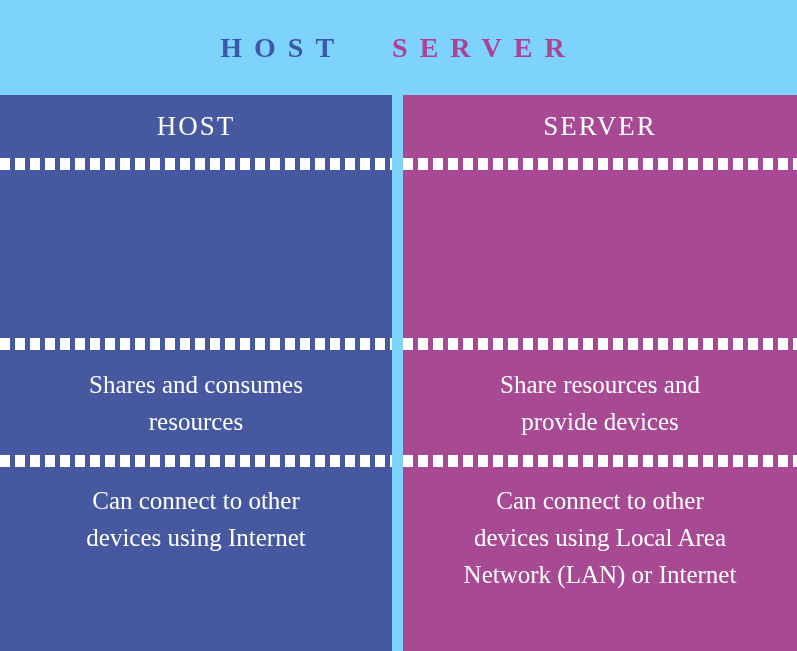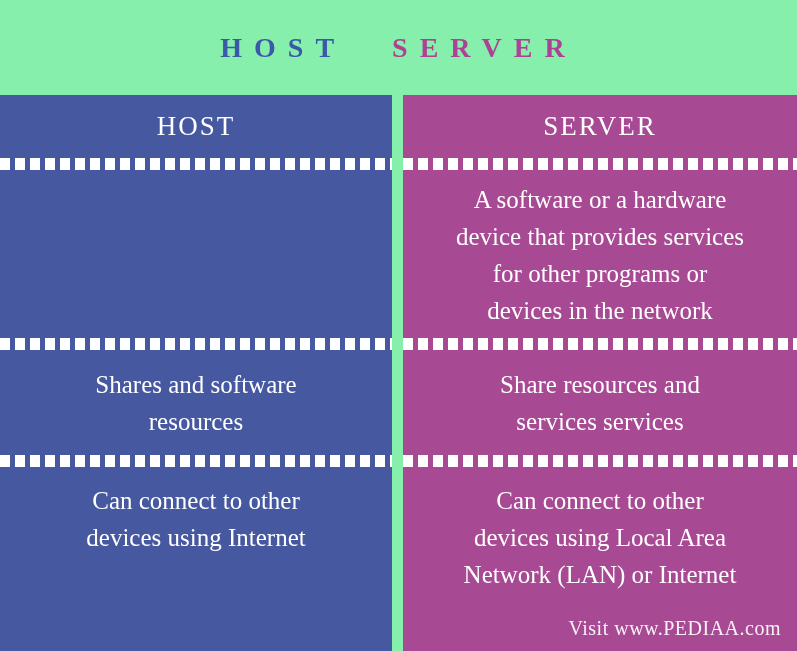--- a/index.html
+++ b/index.html
@@ -1,21 +1,21 @@
 <!DOCTYPE html>
 <html><head>
 <meta charset="utf-8">
 <style>
   * { margin: 0; padding: 0; box-sizing: border-box; }
   html, body { background: #ffffff; }
   .canvas {
     position: relative;
     width: 797px;
     height: 651px;
-    background: #86efac;
+    background: #7dd3fc;
     overflow: hidden;
     font-family: "Liberation Serif", "DejaVu Serif", serif;
   }
   
   .title-row {
     position: absolute;
     top: 0; left: 0; right: 0;
     height: 95px;
     display: flex;
     align-items: center;
@@ -101,37 +101,32 @@
 
   <div class="title-row">
     <span class="title-host">HOST</span>
     <span class="title-server">SERVER</span>
   </div>
 
   <div class="col col-host">
     <div class="col-header">HOST</div>
     <div class="dash dash-1"></div>
     <div class="dash dash-2"></div>
-    <div class="cell cell-2">Shares and software
+    <div class="cell cell-2">Shares and consumes
 resources</div>
     <div class="dash dash-3"></div>
     <div class="cell cell-3">Can connect to other
 devices using Internet</div>
   </div>
 
   <div class="col col-server">
     <div class="col-header">SERVER</div>
     <div class="dash dash-1"></div>
-    <div class="cell cell-1">A software or a hardware
-device that provides services
-for other programs or
-devices in the network</div>
     <div class="dash dash-2"></div>
     <div class="cell cell-2">Share resources and
-services services</div>
+provide devices</div>
     <div class="dash dash-3"></div>
     <div class="cell cell-3">Can connect to other
 devices using Local Area
 Network (LAN) or Internet</div>
-    <div class="col-footer">Visit www.PEDIAA.com</div>
   </div>
 
 </div>
 
 </body></html>

